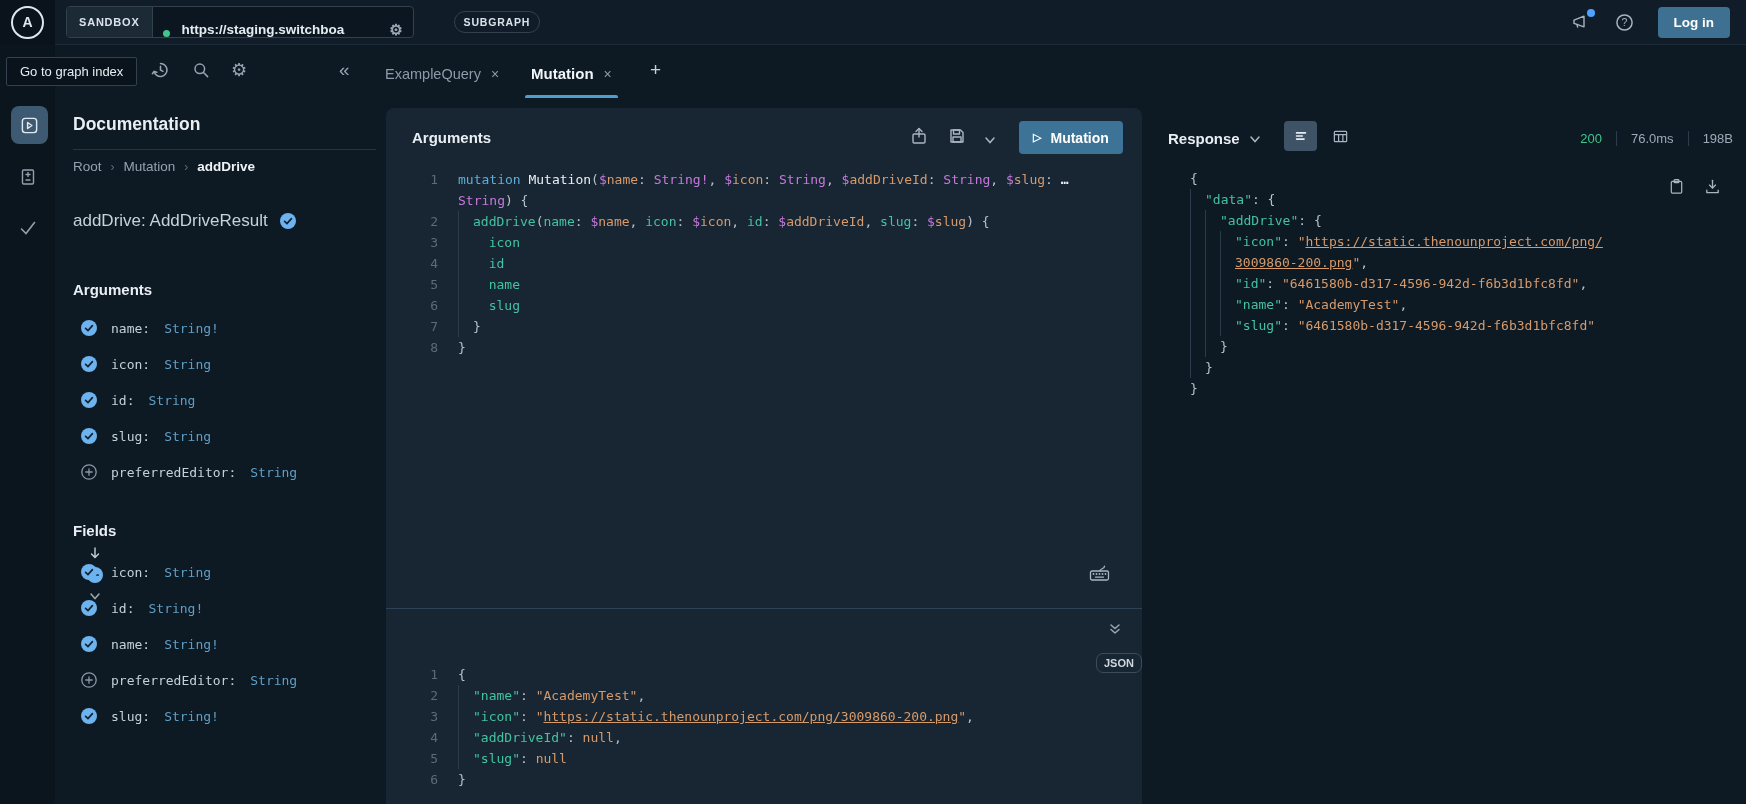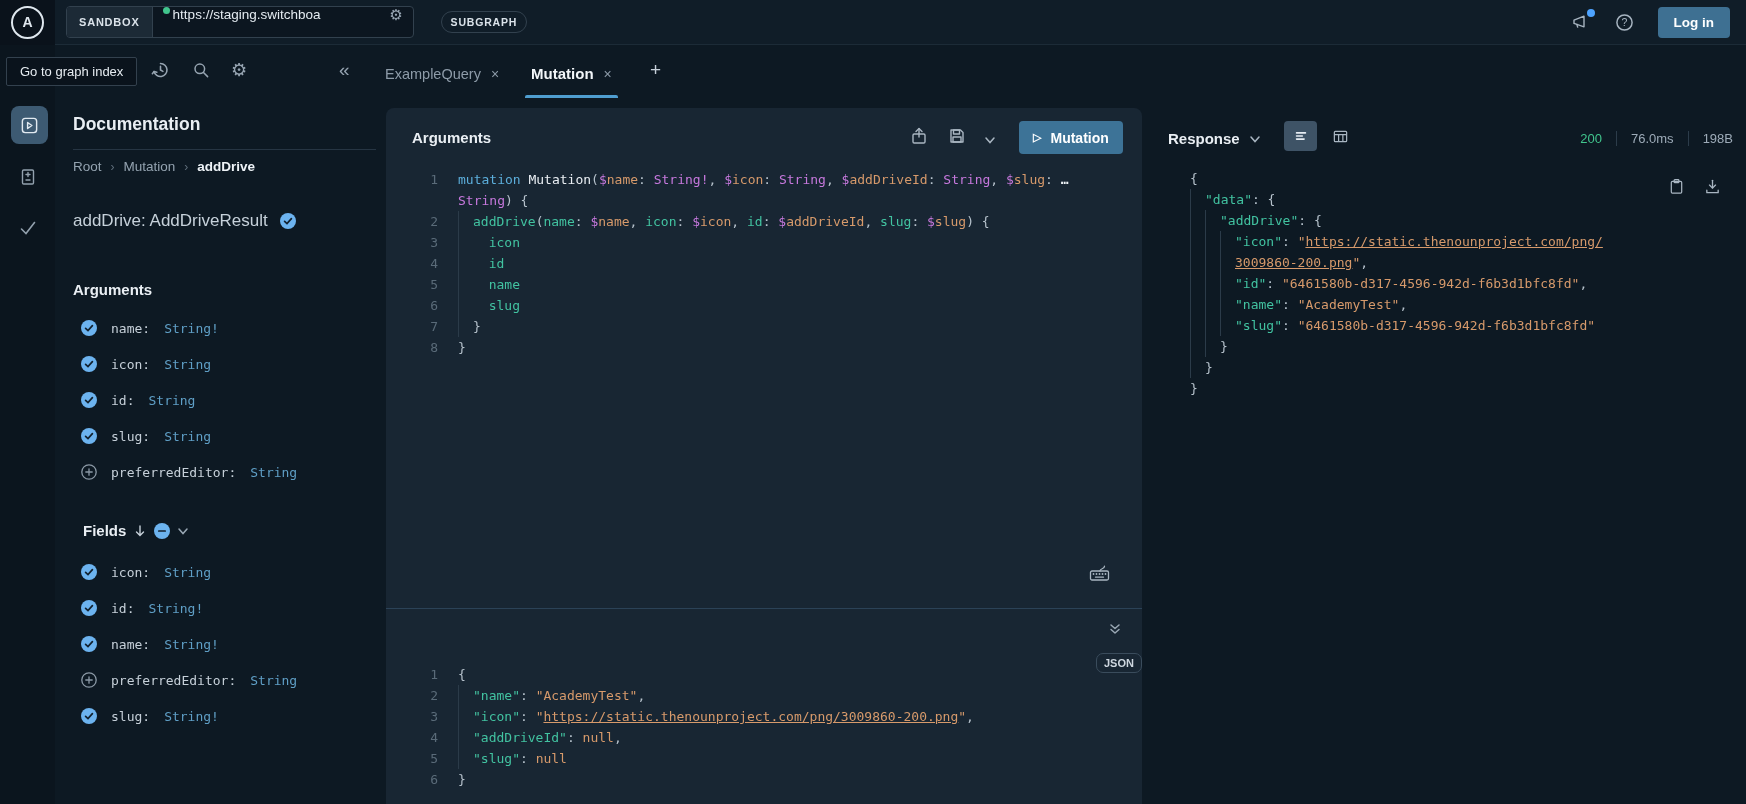--- a/index.html
+++ b/index.html
@@ -10,25 +10,25 @@
   
   .topbar{position:absolute;top:0;left:0;width:100%;height:45px;background:#101d28;
           border-bottom:1px solid #1c2b37;display:flex;align-items:center;box-sizing:border-box;z-index:10;}
   .logo-cell{width:55px;height:45px;background:#0a121b;display:flex;align-items:center;justify-content:center;flex-shrink:0;}
   .logo-circle{width:29px;height:29px;border:2px solid #dfe7ee;border-radius:50%;display:flex;
                align-items:center;justify-content:center;font-weight:bold;font-size:14px;color:#dfe7ee;}
   .endpoint-group{margin-left:11px;height:30px;display:flex;align-items:stretch;border:1px solid #32414e;
                   border-radius:4px;background:#0c1620;overflow:hidden;}
   .sandbox-chip{display:flex;align-items:center;padding:0 12px;background:#1c2a36;border-right:1px solid #32414e;
                 font-size:11px;font-weight:bold;letter-spacing:.8px;color:#dbe3ea;}
-  .endpoint-body{display:flex;align-items:flex-start;gap:3px;padding:0 10px;width:240px;}
+  .endpoint-body{display:flex;align-items:flex-end;gap:12px;padding:0 10px;width:240px;font-weight:bold;}
   .status-dot{width:7px;height:7px;border-radius:50%;background:#41c58d;flex-shrink:0;}
   .endpoint-url{font-size:13.5px;color:#e4ebf1;white-space:nowrap;overflow:hidden;flex:1;}
   .gear-sm{font-size:15px;color:#9aa8b5;line-height:1;}
-  .subgraph-chip{margin-left:27px;border:1px solid #32414e;border-radius:11px;padding:4px 9px;
+  .subgraph-chip{margin-left:40px;border:1px solid #32414e;border-radius:11px;padding:4px 9px;
                  font-size:10.5px;font-weight:bold;letter-spacing:.8px;color:#dbe3ea;}
   .topbar-right{margin-left:auto;display:flex;align-items:center;gap:24px;padding-right:16px;}
   .megaphone-wrap{position:relative;color:#a7b4c0;}
   .notif-dot{position:absolute;top:-3px;right:-4px;width:8px;height:8px;border-radius:50%;background:#4da3ff;}
   .help-wrap{color:#a7b4c0;}
   .login-btn{background:#3e7092;color:#fff;font-size:13.5px;font-weight:600;padding:8px 16px;border-radius:4px;
              border:none;font-family:"Liberation Sans",sans-serif;}
 
   
   .toolbar{position:absolute;top:45px;left:55px;right:0;height:49px;}
@@ -60,21 +60,21 @@
   .bc-sep{color:#5f6e7b;font-size:12px;}
   .bc-item.last{color:#eef3f7;font-weight:bold;}
   .doc-heading{position:absolute;left:18px;top:166px;font-size:17px;color:#c6d1da;display:flex;align-items:center;gap:12px;}
   .sec-title{font-size:15px;font-weight:600;color:#e9eef3;}
   #argsTitle{position:absolute;left:18px;top:236px;}
   .doclist{position:absolute;left:26px;display:flex;flex-direction:column;}
   #argsList{top:265px;} #fieldsList{top:509px;}
   .ditem{height:36px;display:flex;align-items:center;gap:14px;font-family:"DejaVu Sans Mono",monospace;font-size:13px;}
   .dicon{width:16px;height:16px;flex-shrink:0;}
   .dname{color:#c6d0d9;} .dtype{color:#5f9fc6;}
-  .fields-header{position:absolute;left:28px;top:477px;display:flex;align-items:center;gap:7px;color:#c6d0d9;}
+  .fields-header{position:absolute;left:18px;top:477px;display:flex;align-items:center;gap:7px;color:#c6d0d9;flex-direction:column;}
 
   
   .opcard{position:absolute;left:386px;top:108px;width:756px;bottom:0;background:#182633;border-radius:8px 8px 0 0;}
   .op-title{position:absolute;left:26px;top:21px;font-size:15px;font-weight:600;color:#e9eef3;}
   .hdr-icon{position:absolute;color:#a9b6c2;}
   #shareIc{left:524px;top:19px;} #saveIc{left:562px;top:19px;} #saveChev{left:598px;top:26px;}
   .run-btn{position:absolute;left:633px;top:13px;height:33px;padding:0 14px;background:#3d7397;border-radius:4px;
            color:#fff;font-size:14px;font-weight:600;display:flex;align-items:center;gap:9px;border:none;
            font-family:"Liberation Sans",sans-serif;}
   .run-play{font-size:11px;}

